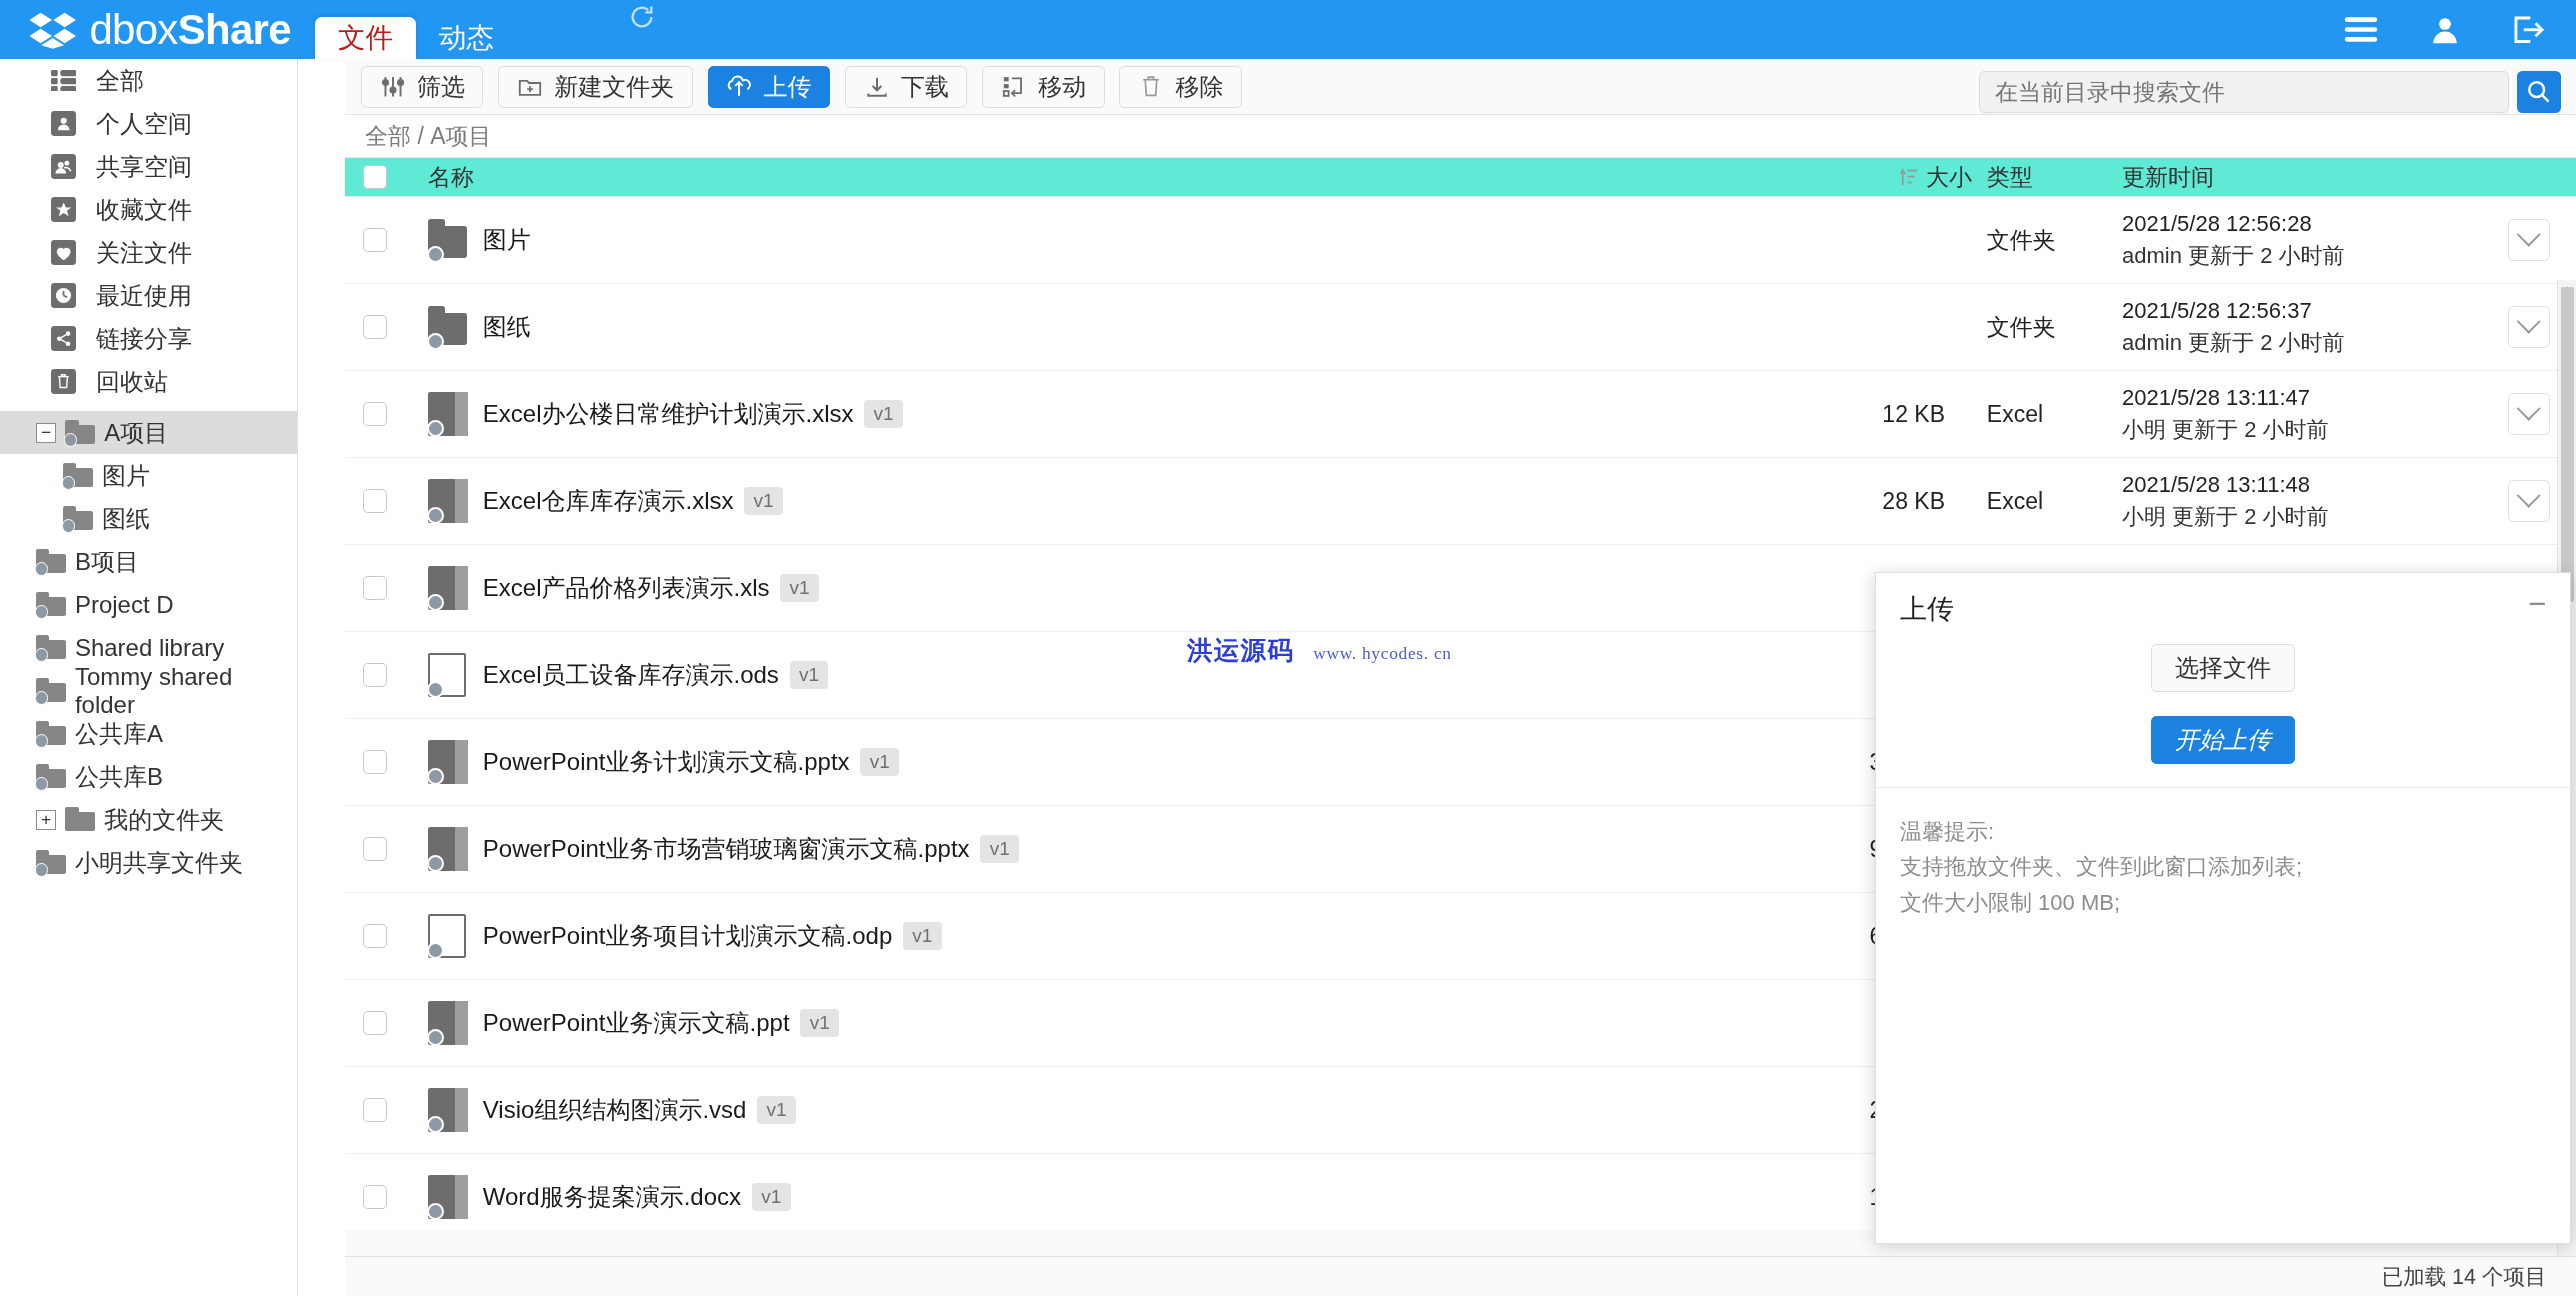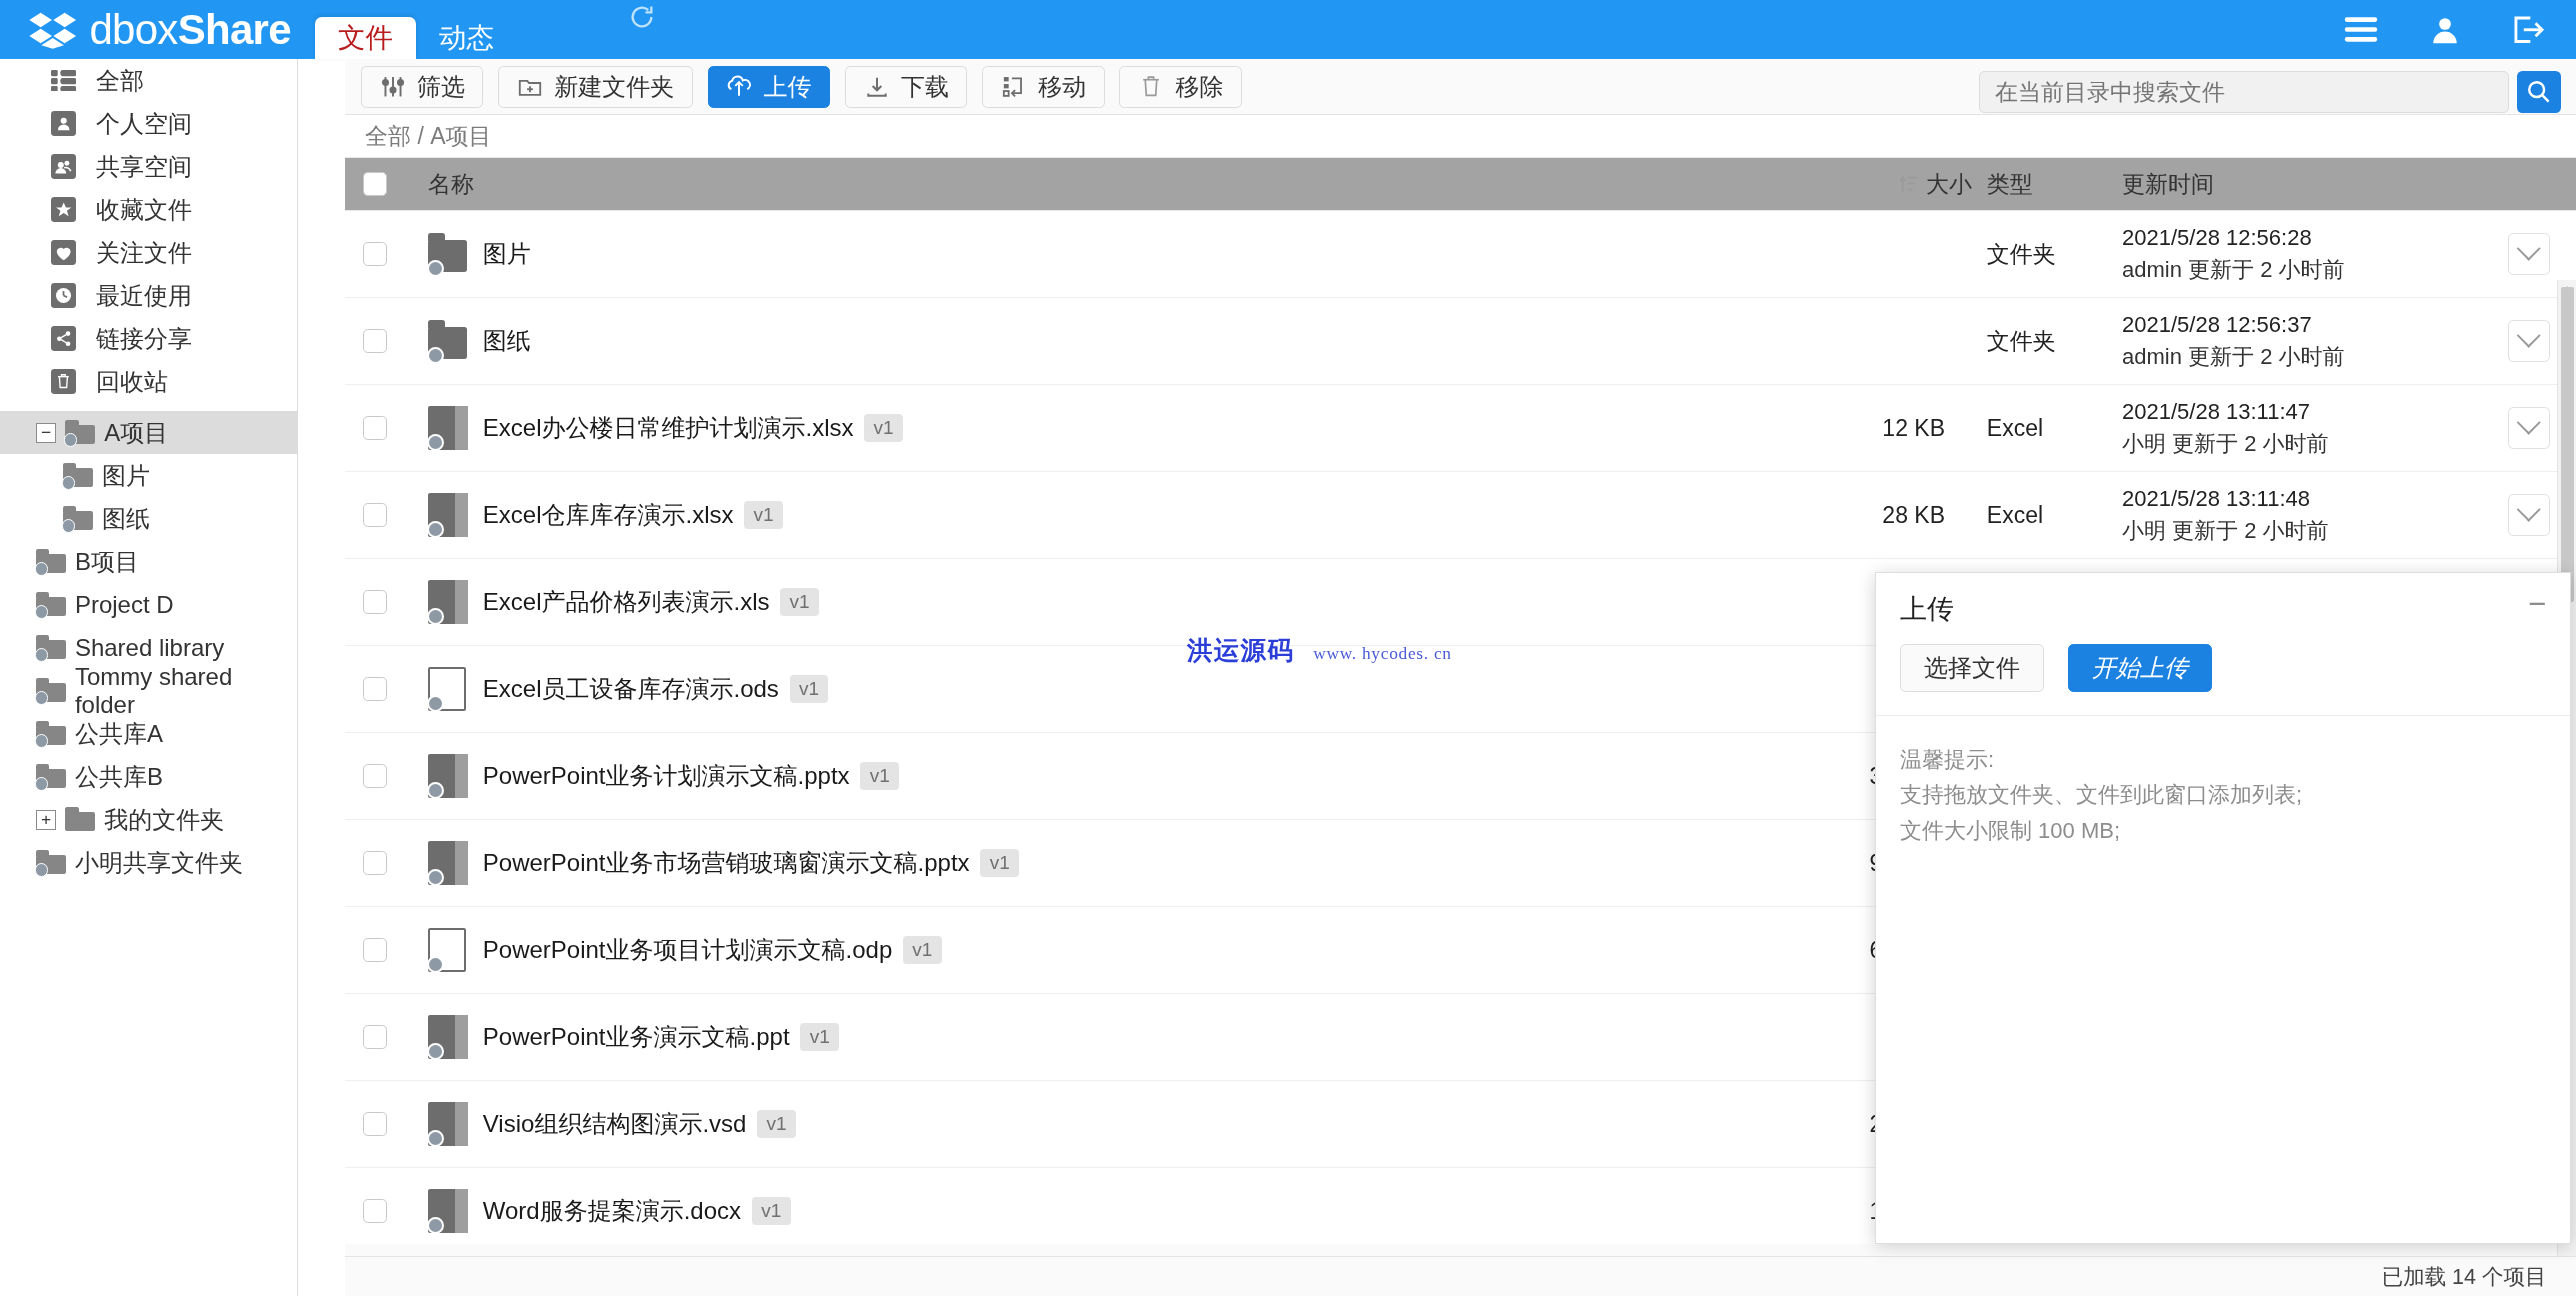--- a/index.html
+++ b/index.html
@@ -98,21 +98,21 @@
     width:44px; height:42px; background:#1b82e2; border-radius:5.4px; margin-left:8px;
     display:flex; align-items:center; justify-content:center;
   }
 
   .breadcrumb {
     height:42px; display:flex; align-items:center; padding-left:20px;
     font-size:23px; color:#7b7b7b; background:#ffffff;
   }
 
   .thead {
-    height:54px; background:#a3a3a3; border-top:0.7px solid #e8e8e8;
+    height:40px; background:#5eead4; border-top:0.7px solid #e8e8e8;
     border-bottom:0.7px solid #e8e8e8; display:flex; align-items:center;
     font-size:23px; color:#333333; position:relative;
   }
 
   .col-check { width:60px; display:flex; justify-content:center; flex:0 0 60px; }
   .col-name { flex:1 1 auto; padding-left:23px; display:flex; align-items:center; }
   .col-size { width:161px; flex:0 0 161px; text-align:right; padding-right:27px; }
   .col-type { width:134px; flex:0 0 134px; padding-left:14.8px; }
   .col-time { width:376px; flex:0 0 376px; padding-left:16px; }
   .col-act  { width:94px; flex:0 0 94px; display:flex; justify-content:center; }
@@ -184,21 +184,21 @@
   .dialog {
     position:absolute; left:1875px; top:572px; width:696px; height:672px;
     background:#ffffff; border:0.7px solid #dedede; box-shadow:0 2.7px 17.4px rgba(0,0,0,.18);
     z-index:20;
   }
   .dlg-head {
     height:71px; display:flex; align-items:center; padding:0 24px;
     font-size:27px; color:#222222; justify-content:space-between;
   }
   .dlg-min { font-size:31px; color:#8a8a8a; line-height:0.5; padding-bottom:9.4px; }
-  .dlg-actions { display:flex; align-items:center; gap:24px; padding:0 24px 23px 24px; }
+  .dlg-actions { display:flex; align-items:center; gap:24px; padding:0 24px 23px 24px;flex-direction:column; }
   .dlg-btn {
     height:48px; padding:0 23px; border:0.7px solid #dcdcdc; border-radius:5.4px;
     background:#fafafa; font-size:24px; color:#333333; display:flex; align-items:center;
   }
   .dlg-btn.primary { background:#1b82e2; border-color:#1b82e2; color:#ffffff;font-style:italic; }
   .dlg-body { border-top:0.7px solid #ececec; padding:25.5px 24px 0 24px; }
   .dlg-tip { font-size:22px; color:#8d8d8d; line-height:1.62; }
 
   .chev { display:inline-block; width:17.4px; height:17.4px; border-right:2px solid #9a9a9a; border-bottom:2px solid #9a9a9a; transform:rotate(45deg) translate(-3.4px,-3.4px); }
 </style>

